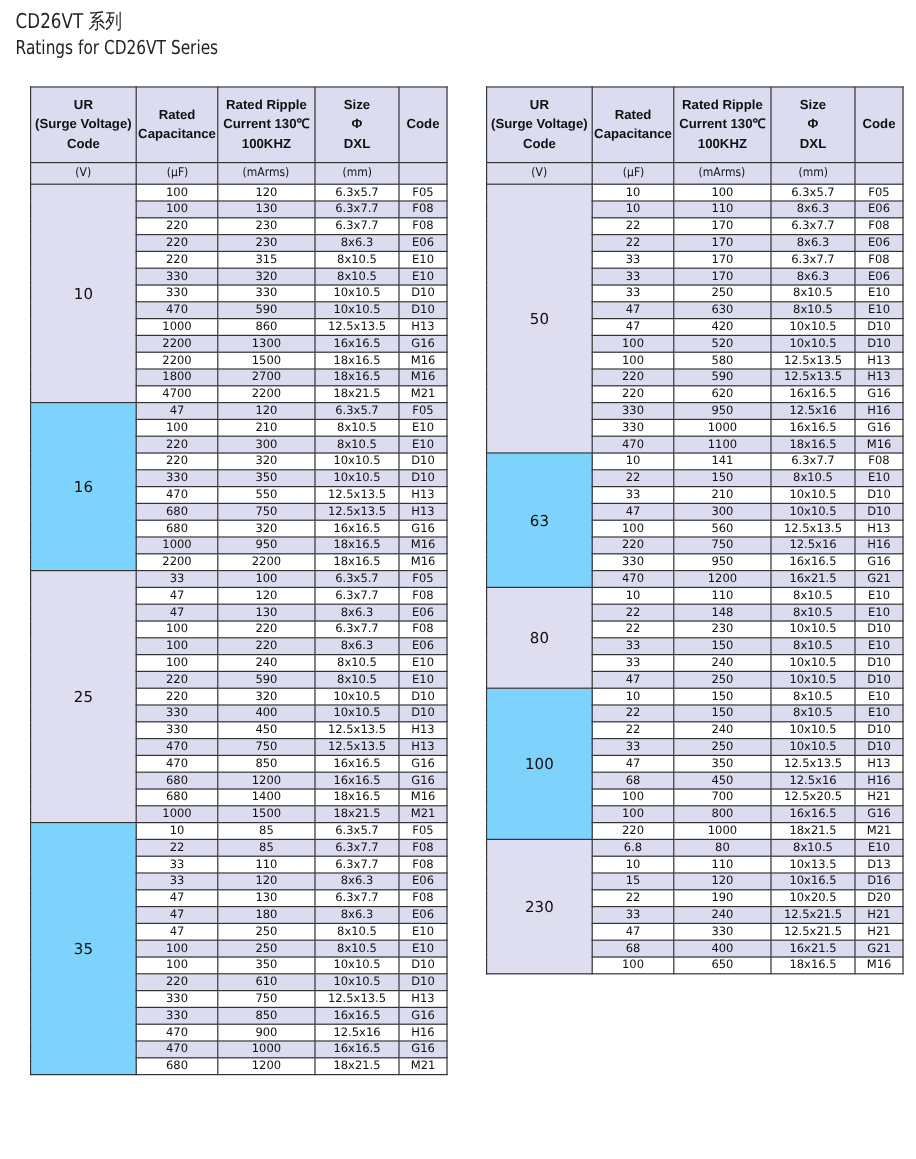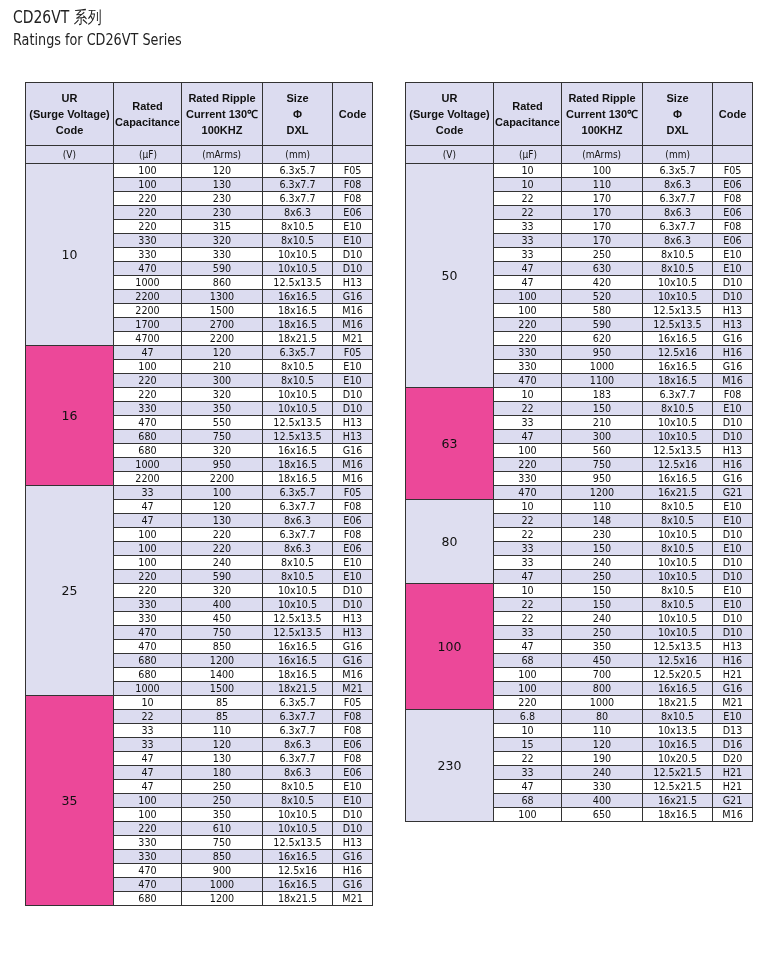--- a/index.html
+++ b/index.html
@@ -1,28 +1,28 @@
 <!DOCTYPE html>
 <html><head>
 <meta charset="utf-8">
 <style>
   html, body { margin: 0; padding: 0; background: #ffffff; }
   body { width: 763px; height: 966px; position: relative; overflow: hidden; font-family: "Liberation Sans", sans-serif; color: #111; }
   .title { position: absolute; left: 13px; top: 6px; font-size: 17px; font-family: "DejaVu Sans", sans-serif; letter-spacing: 0; transform: scaleX(0.82); transform-origin: left top; white-space: nowrap; color: #222; }
   .subtitle { position: absolute; left: 13px; top: 30px; font-size: 16px; font-family: "DejaVu Sans", sans-serif; transform: scaleX(0.8); transform-origin: left top; white-space: nowrap; color: #222; }
-  table.rt { position: absolute; top: 82px; border-collapse: collapse; table-layout: fixed; border: 1.5px solid #1a1a1a; }
+  table.rt { position: absolute; top: 72px; border-collapse: collapse; table-layout: fixed; border: 1.5px solid #1a1a1a; }
   table.rt td, table.rt th { border: 1px solid #333; padding: 0; text-align: center; vertical-align: middle; }
   table.rt th { background: #dcdcf0; font-weight: bold; font-size: 11px; line-height: 16px; color: #111; }
   table.rt .hdr th { height: 62px; }
   table.rt .units th { height: 17px; font-weight: normal; font-size: 10px; font-family: "DejaVu Sans", sans-serif; transform-origin: center; }
   table.rt td { font-family: "DejaVu Sans", sans-serif; font-size: 9.6px; height: 13px; line-height: 12px; color: #111; }
   table.rt td.vcell { font-size: 12.5px; font-family: "DejaVu Sans", sans-serif; }
   table.rt tr.alt td.d { background: #dcdcf0; }
   table.rt td.vcell.shade { background: #dedef0; }
-  table.rt td.vcell.plain { background: #ec4899; }
+  table.rt td.vcell.plain { background: #7dd3fc; }
   .units span { display: inline-block; transform: scaleX(0.9); }
 </style>
 </head>
 <body>
 
 <div class="title">CD26VT 系列</div>
 <div class="subtitle">Ratings for CD26VT  Series</div>
 
 <table class="rt" id="table-0" style="left:25px; width:347px;">
   <colgroup>
@@ -125,21 +125,21 @@
         <td class="d">16x16.5</td>
         <td class="d">G16</td>
       </tr>
       <tr>
         <td class="d">2200</td>
         <td class="d">1500</td>
         <td class="d">18x16.5</td>
         <td class="d">M16</td>
       </tr>
       <tr class="alt">
-        <td class="d">1700</td>
+        <td class="d">1800</td>
         <td class="d">2700</td>
         <td class="d">18x16.5</td>
         <td class="d">M16</td>
       </tr>
       <tr>
         <td class="d">4700</td>
         <td class="d">2200</td>
         <td class="d">18x21.5</td>
         <td class="d">M21</td>
       </tr>
@@ -522,21 +522,21 @@
       </tr>
       <tr class="alt">
         <td class="d">470</td>
         <td class="d">1100</td>
         <td class="d">18x16.5</td>
         <td class="d">M16</td>
       </tr>
       <tr>
         <td class="vcell plain" rowspan="8">63</td>
         <td class="d">10</td>
-        <td class="d">183</td>
+        <td class="d">141</td>
         <td class="d">6.3x7.7</td>
         <td class="d">F08</td>
       </tr>
       <tr class="alt">
         <td class="d">22</td>
         <td class="d">150</td>
         <td class="d">8x10.5</td>
         <td class="d">E10</td>
       </tr>
       <tr>

